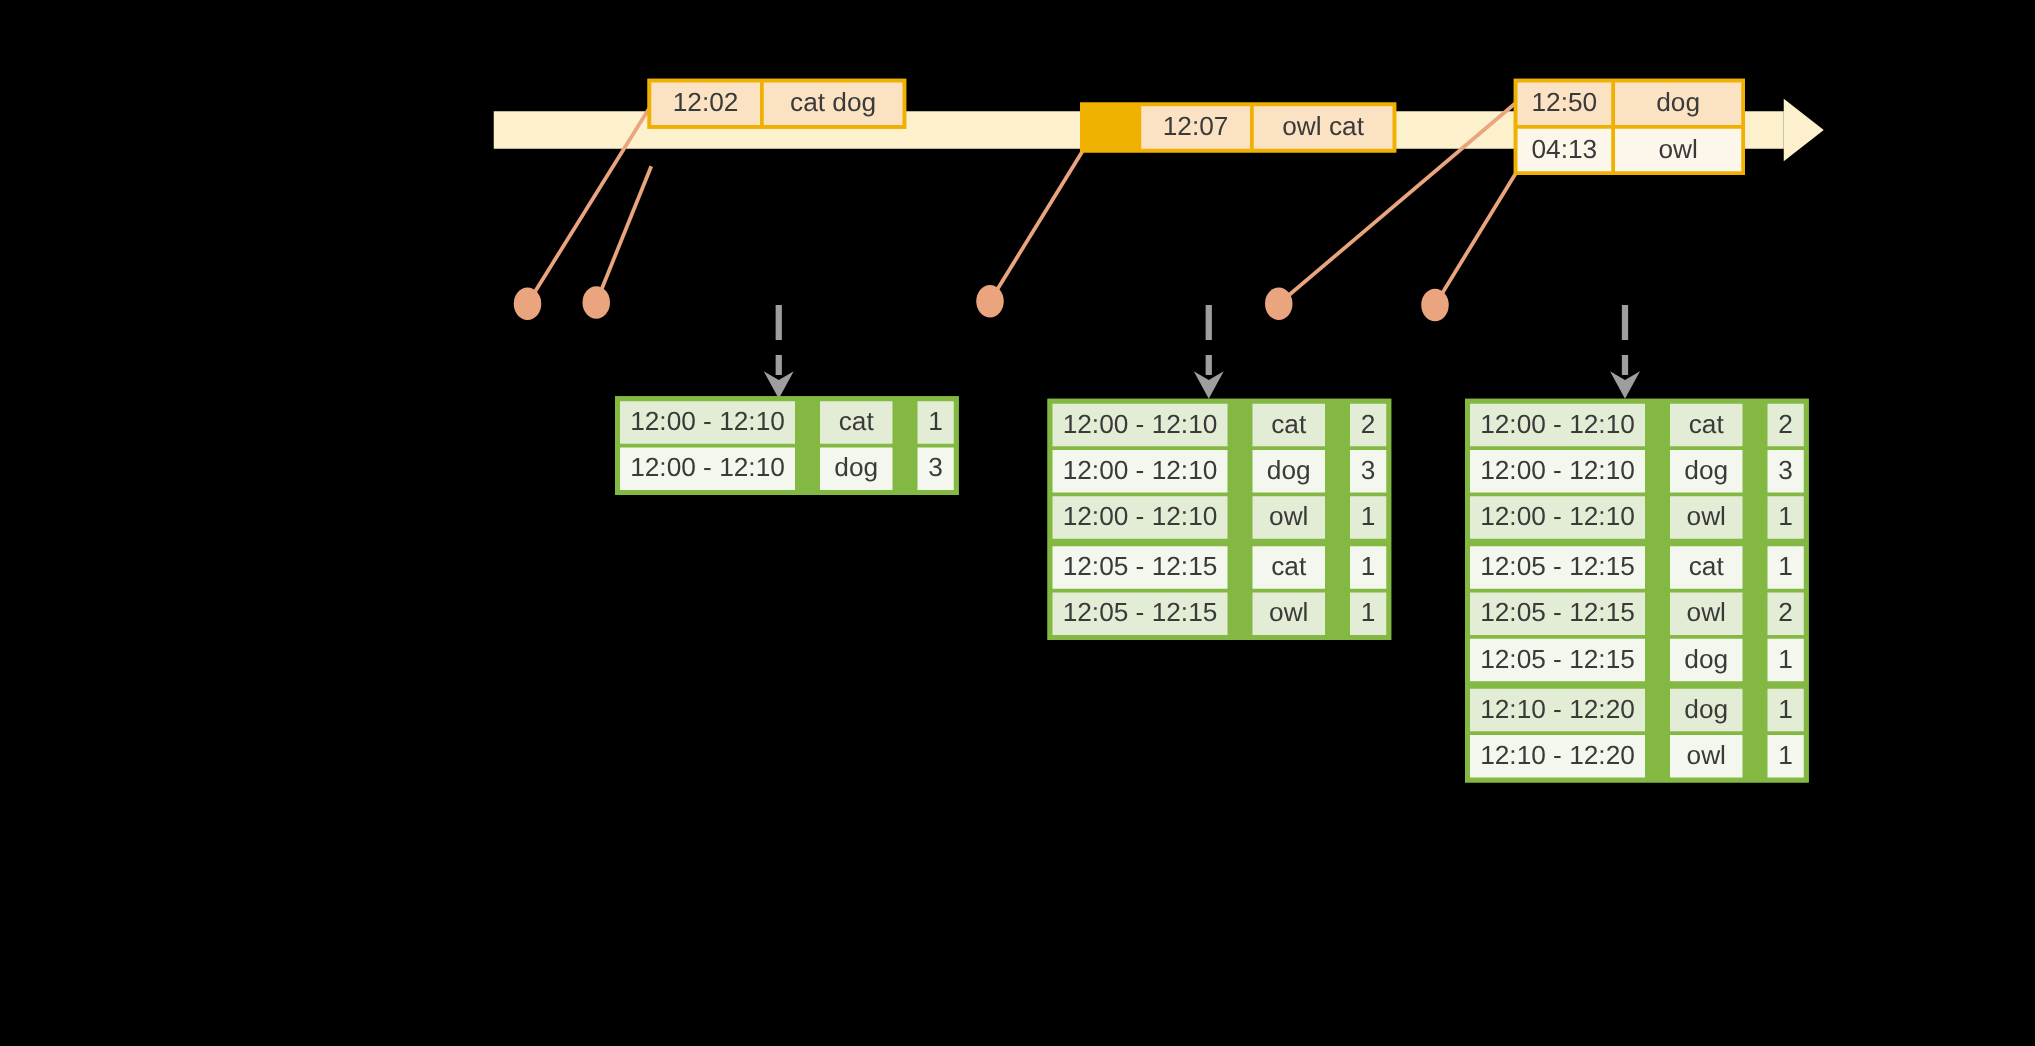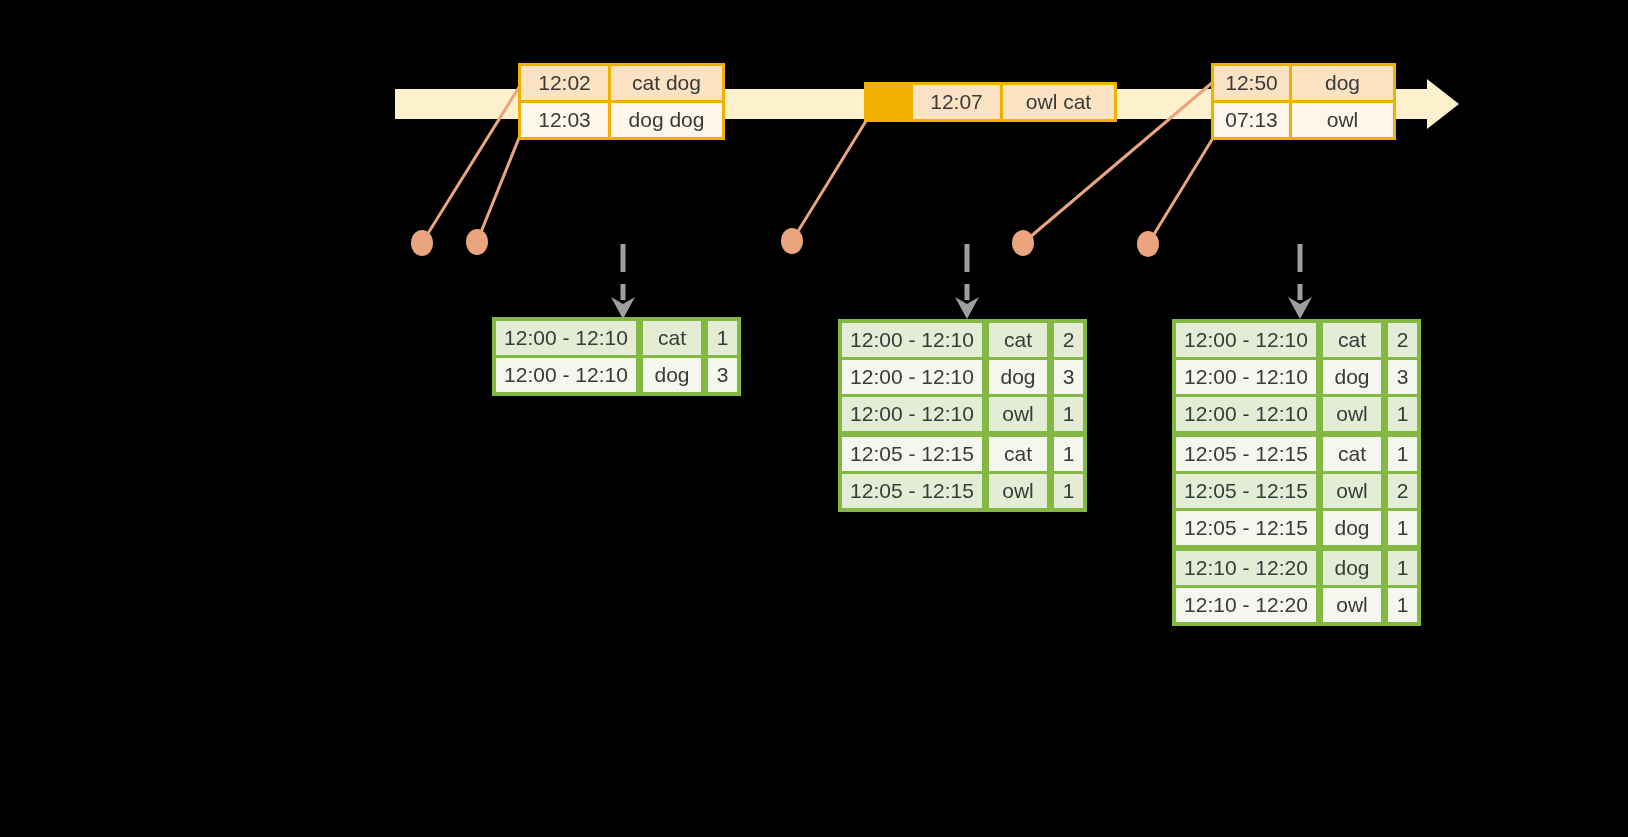--- a/index.html
+++ b/index.html
@@ -47,21 +47,21 @@
   
   .gtable {
     position: absolute;
     z-index: 2;
     background: #83b843;
     border: 4px solid #83b843;
     display: flex;
     flex-direction: column;
     gap: 3px;
   }
-  .grow { display: flex; gap: 7px; }
+  .grow { display: flex; gap: 20px; }
   .grow.gsep { margin-top: 3px; }
   .gcell {
     height: 34px;
     display: flex;
     align-items: center;
     justify-content: center;
     font-size: 21px;
     color: #3a3a3a;
   }
   .grow:nth-child(odd)  .gcell { background: #e3ecd5; }
@@ -103,40 +103,36 @@
 
     <line x1="1300" y1="244" x2="1300" y2="300" stroke="#9e9e9e" stroke-width="5" stroke-dasharray="28 12"></line>
     <polygon points="1288,297 1300,304 1312,297 1300,319" fill="#9e9e9e"></polygon>
   </svg>
 
   <div class="etable t1">
     <div class="erow">
       <div class="ecell etime">12:02</div>
       <div class="ecell ewords">cat dog</div>
     </div>
-    <div class="erow">
-      <div class="ecell etime">12:03</div>
-      <div class="ecell ewords">dog dog</div>
-    </div>
   </div>
 
   <div class="etable t2">
     <div class="erow">
       <div class="ecell etime">12:07</div>
       <div class="ecell ewords">owl cat</div>
     </div>
   </div>
 
   <div class="etable t3">
     <div class="erow">
       <div class="ecell etime">12:50</div>
       <div class="ecell ewords">dog</div>
     </div>
     <div class="erow">
-      <div class="ecell etime">07:13</div>
+      <div class="ecell etime">04:13</div>
       <div class="ecell ewords">owl</div>
     </div>
   </div>
 
   <div class="gtable r1">
     <div class="grow">
       <div class="gcell gwindow">12:00 - 12:10</div>
       <div class="gcell gword">cat</div>
       <div class="gcell gcount">1</div>
     </div>

